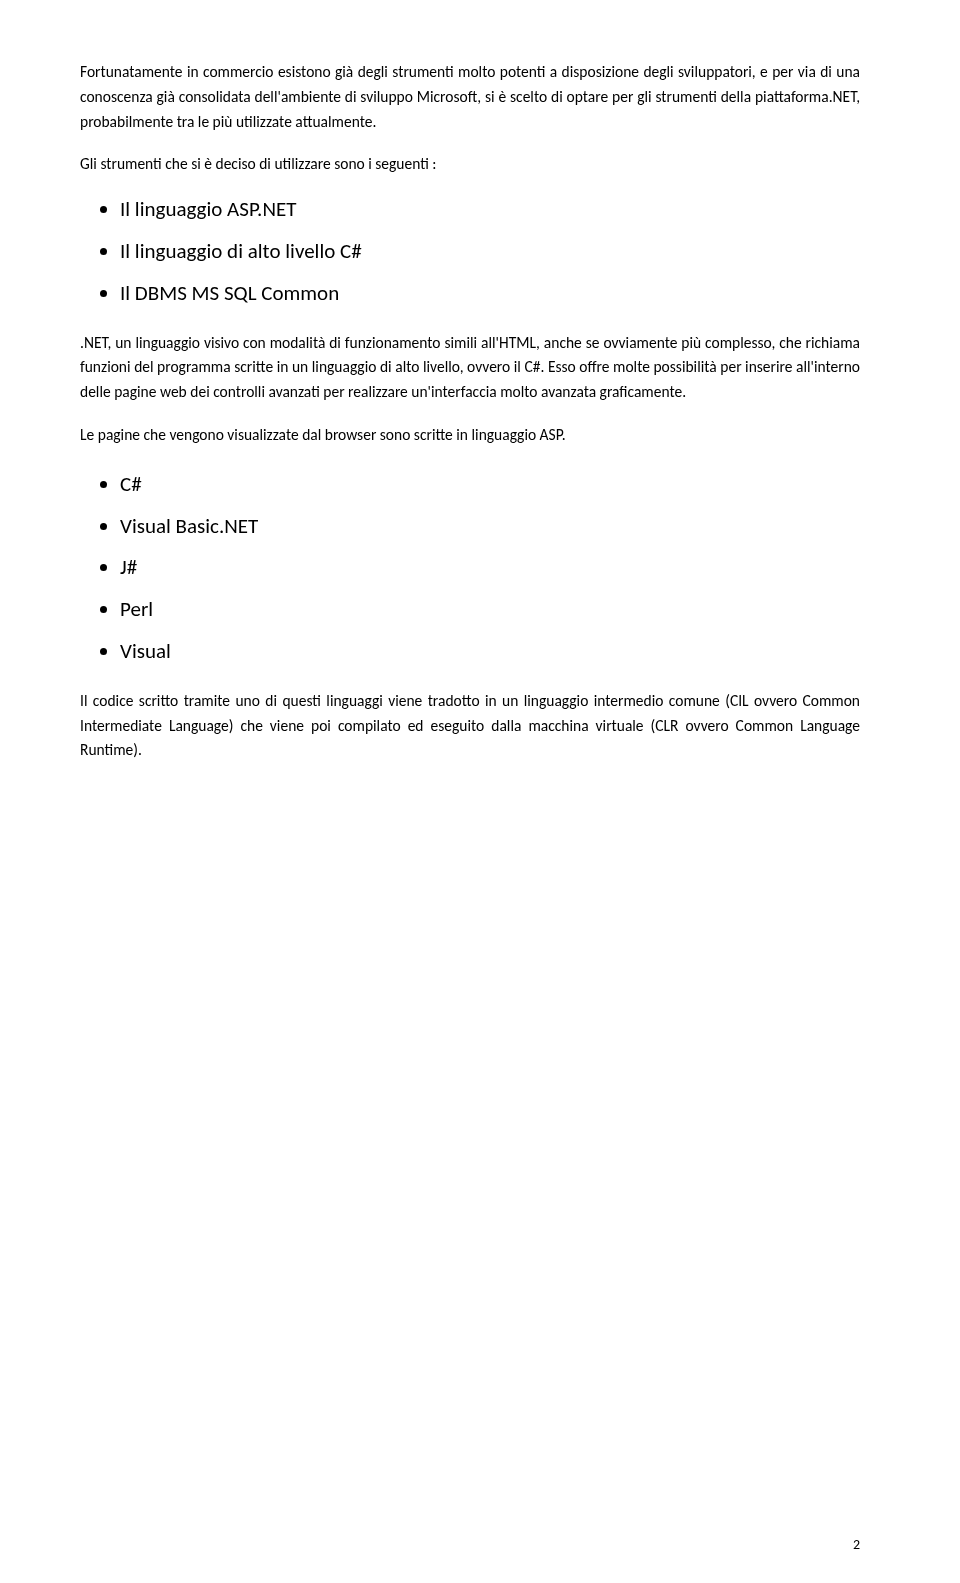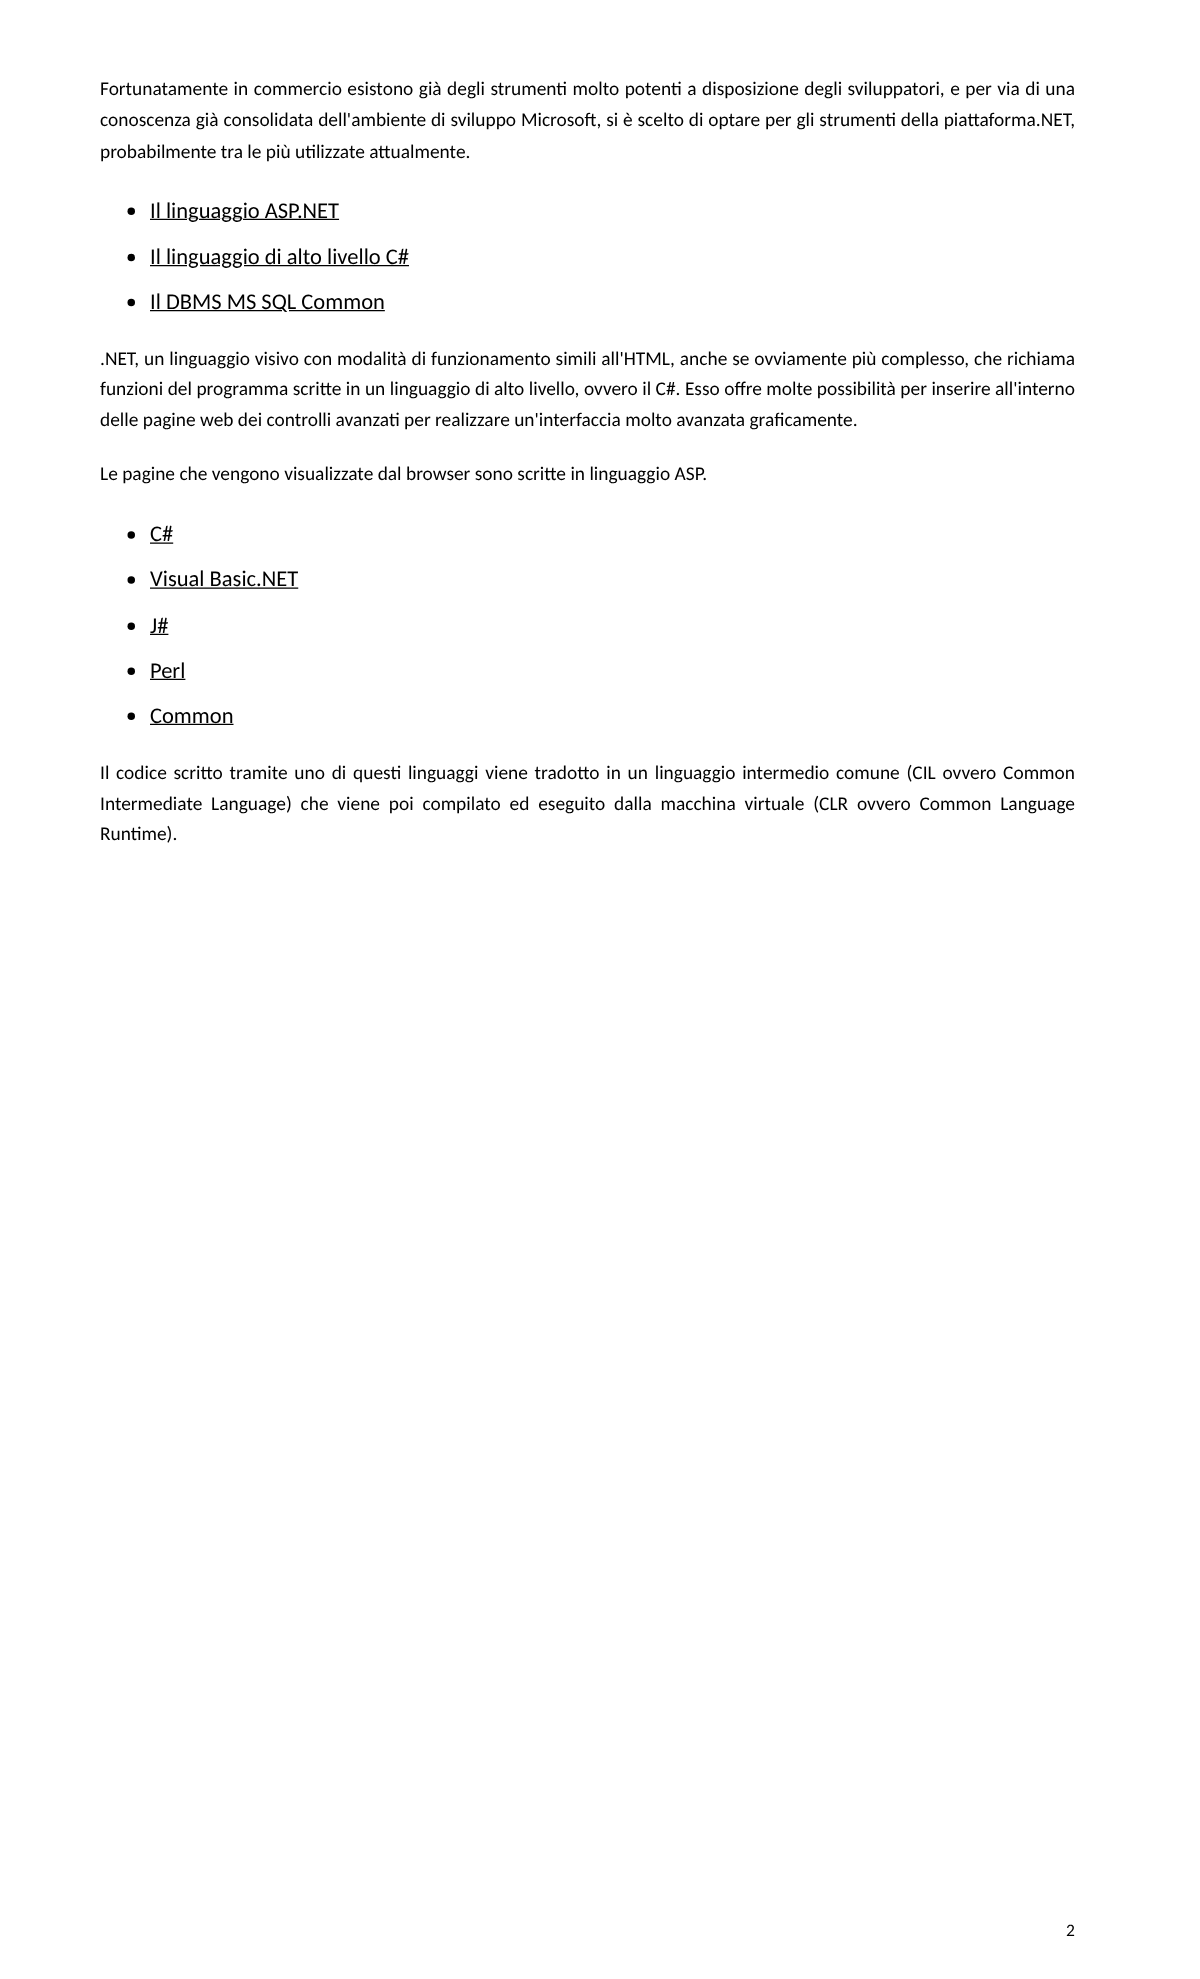--- a/index.html
+++ b/index.html
@@ -36,22 +36,21 @@
       text-align: justify;
       line-height: 1.6;
       font-size: 15.5px;
       margin-bottom: 14px;
     }
 
     .bullet-list {
       margin: 10px 0 18px 40px;
       list-style-type: disc;
       line-height: 1.8;
-      font-size: 18px;
-      text-decoration: underline;
+      font-size: 21px;
     }
 
     .bullet-list li {
       margin-bottom: 4px;
     }
 
     .page-number {
       position: absolute;
       bottom: 30px;
       right: 80px;
@@ -59,20 +58,21 @@
       color: #000;
     }
   </style>
 </head>
 <body>
 
 <div class="page-container">
 
   <p class="content-text">Fortunatamente in commercio esistono già degli strumenti molto potenti a disposizione degli sviluppatori, e per via di una conoscenza già consolidata dell'ambiente di sviluppo Microsoft, si è scelto di optare per gli strumenti della piattaforma.NET, probabilmente tra le più utilizzate attualmente.</p>
 
+  <p class="section-heading">Gli strumenti che si è deciso di utilizzare sono i seguenti :</p>
 
   <ul class="bullet-list">
     <li>
       <span>Il linguaggio ASP.NET</span>
     </li>
     <li>
       <span>Il linguaggio di alto livello C#</span>
     </li>
     <li>
       <span>Il DBMS MS SQL Common</span>
@@ -93,21 +93,21 @@
     <li>
       <span>Visual Basic.NET</span>
     </li>
     <li>
       <span>J#</span>
     </li>
     <li>
       <span>Perl</span>
     </li>
     <li>
-      <span>Common</span>
+      <span>Visual</span>
     </li>
   </ul>
 
   <p class="content-text">Il codice scritto tramite uno di questi linguaggi viene tradotto in un linguaggio intermedio comune (CIL ovvero Common Intermediate Language) che viene poi compilato ed eseguito dalla macchina virtuale (CLR ovvero Common Language Runtime).</p>
 
   <div class="page-number">2</div>
 
 </div>
 
 </body></html>

